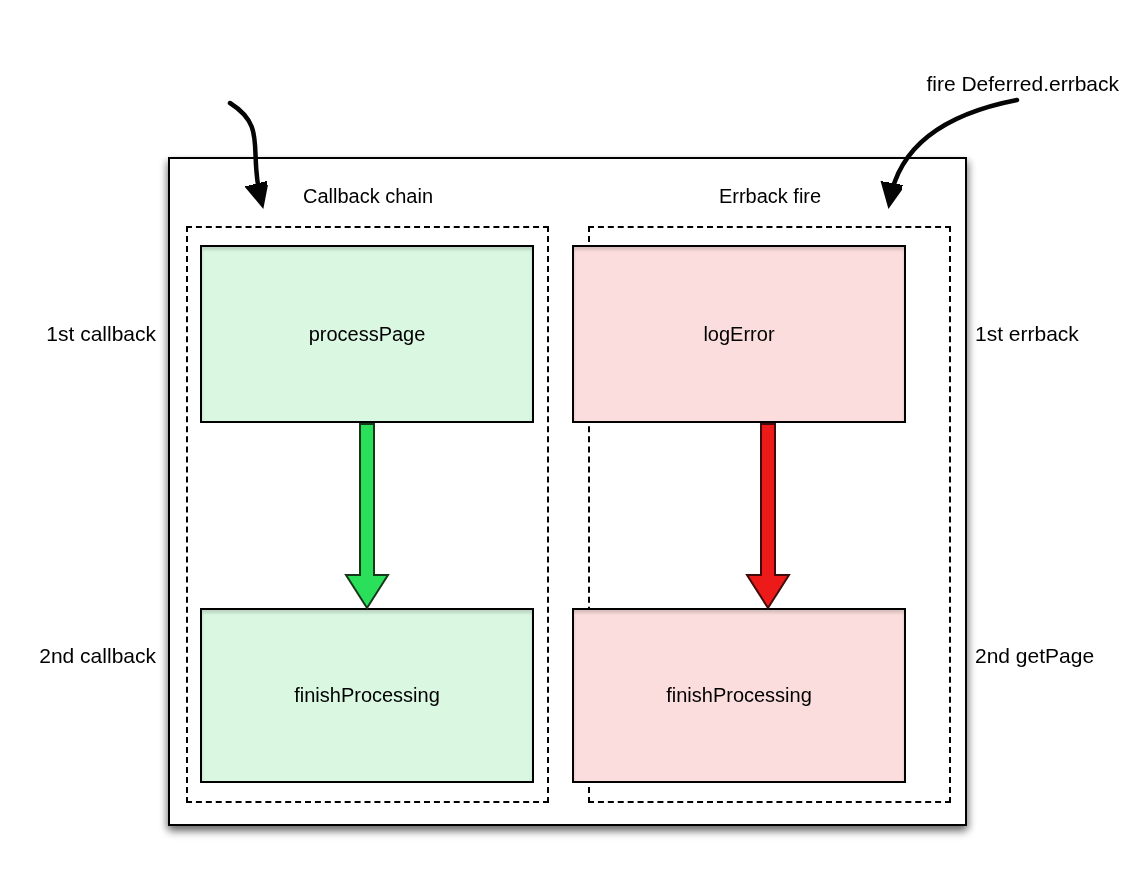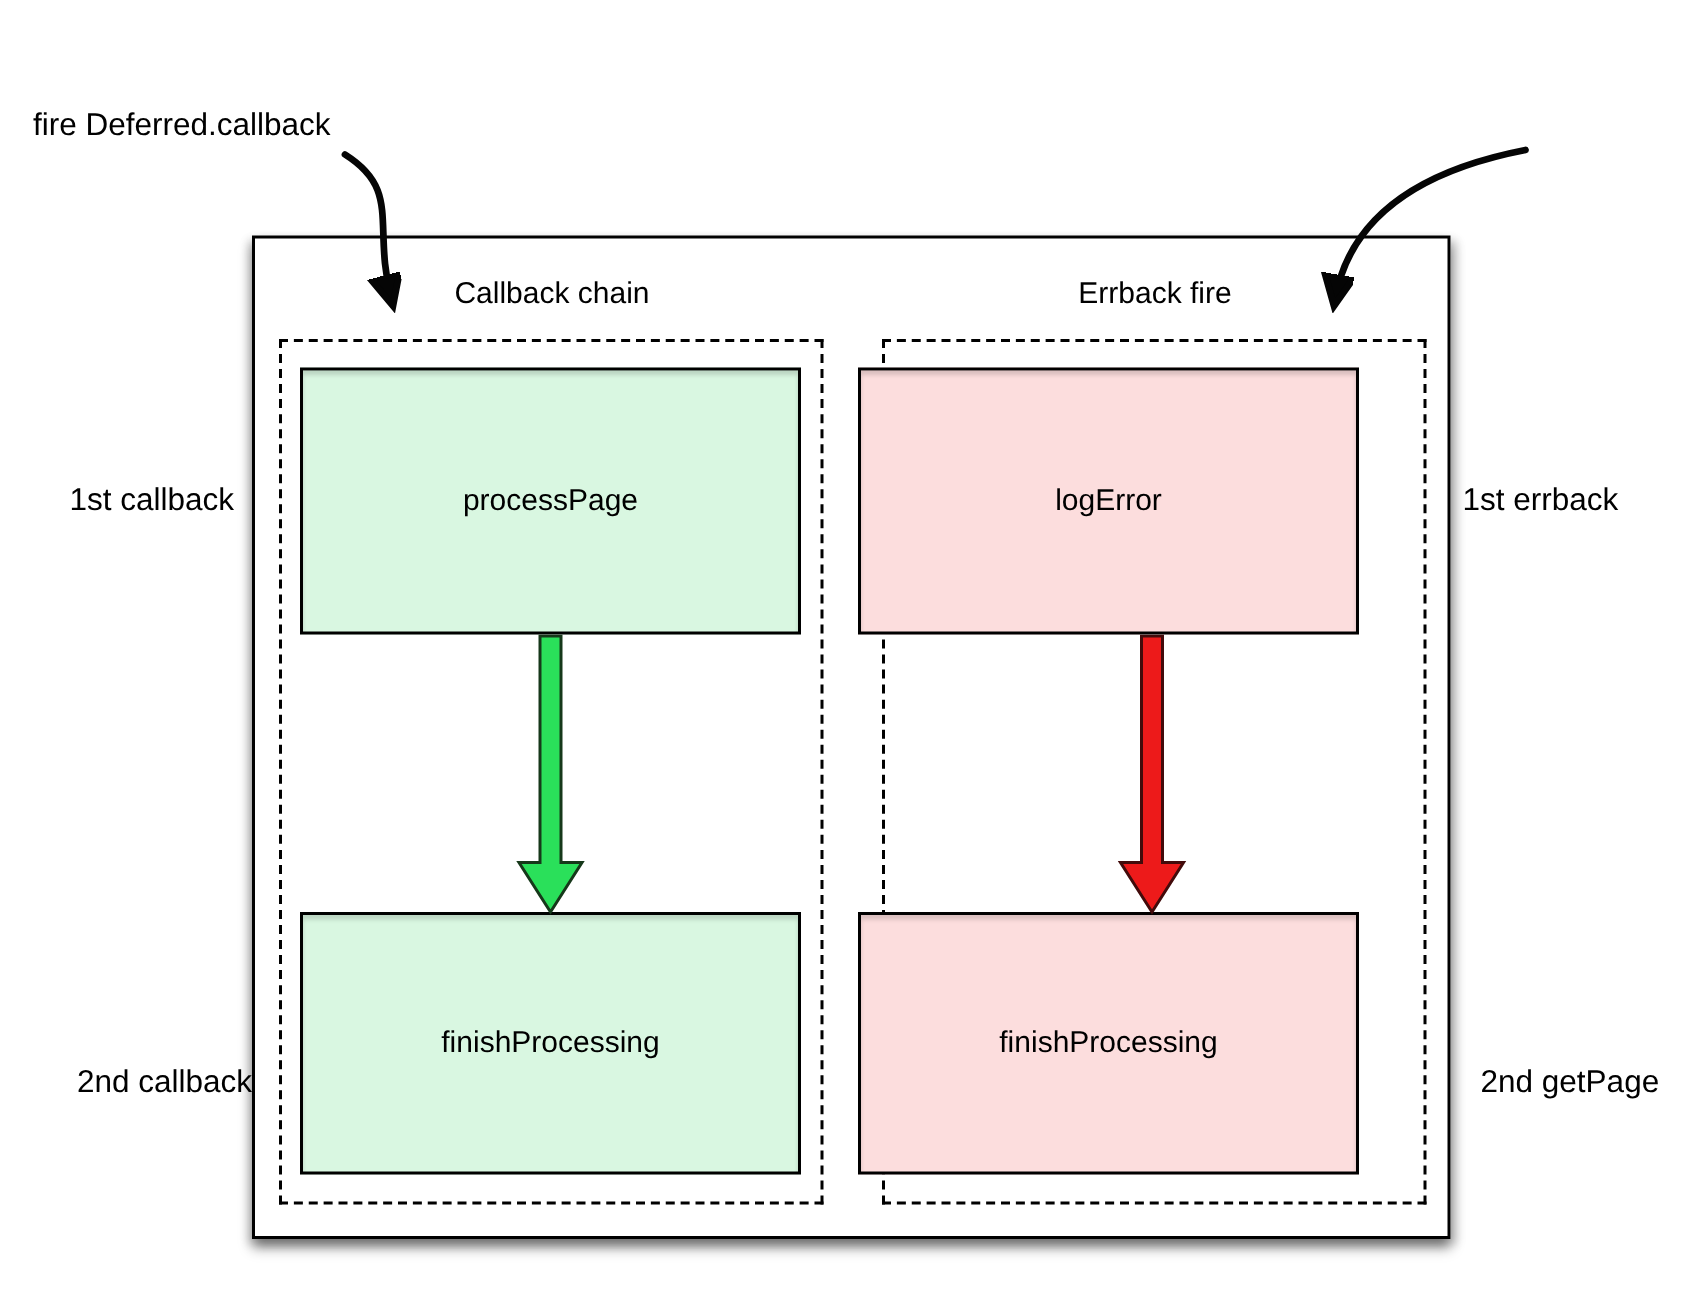--- a/index.html
+++ b/index.html
@@ -50,33 +50,33 @@
   .flow-arrow.green{left:344px;}
   .flow-arrow.red{left:745px;}
   .flow-arrow.green polygon{fill:var(--arrow-green,#2ae05a);stroke:var(--arrow-outline-green,#16381a);}
   .flow-arrow.red polygon{fill:var(--arrow-red,#ed1a1a);stroke:var(--arrow-outline-red,#420b0b);}
   .flow-arrow polygon{stroke-width:2;stroke-linejoin:miter;}
 
   .side-label{position:absolute;font-size:21px;white-space:nowrap;}
   .side-label.sl-left{left:0;width:156px;text-align:right;}
   .side-label.sl-right{left:975px;width:158px;text-align:left;}
   .side-label.row1{top:322px;}
-  .side-label.row2{top:710px;padding-left:12px;}
+  .side-label.row2{top:644px;}
 
   .overlay{position:absolute;left:0;top:0;width:1133px;height:874px;pointer-events:none;}
   .overlay path{fill:none;stroke:#050505;stroke-width:4.5;stroke-linecap:round;}
   .overlay .arrow-head{fill:#050505;}
 </style>
 </head>
 <body>
 
 <div class="canvas">
 
 
-  <div class="fire-label left">fire Deferred.callback</div>
+  <div class="fire-label right">fire Deferred.errback</div>
 
   <div class="side-label sl-left row1">1st callback</div>
   <div class="side-label sl-left row2">2nd callback</div>
   <div class="side-label sl-right row1">1st errback</div>
   <div class="side-label sl-right row2">2nd getPage</div>
 
   <div class="outer-box"></div>
 
   <div class="chain-header ch-left">Callback chain</div>
   <div class="chain-header ch-right">Errback fire</div>

